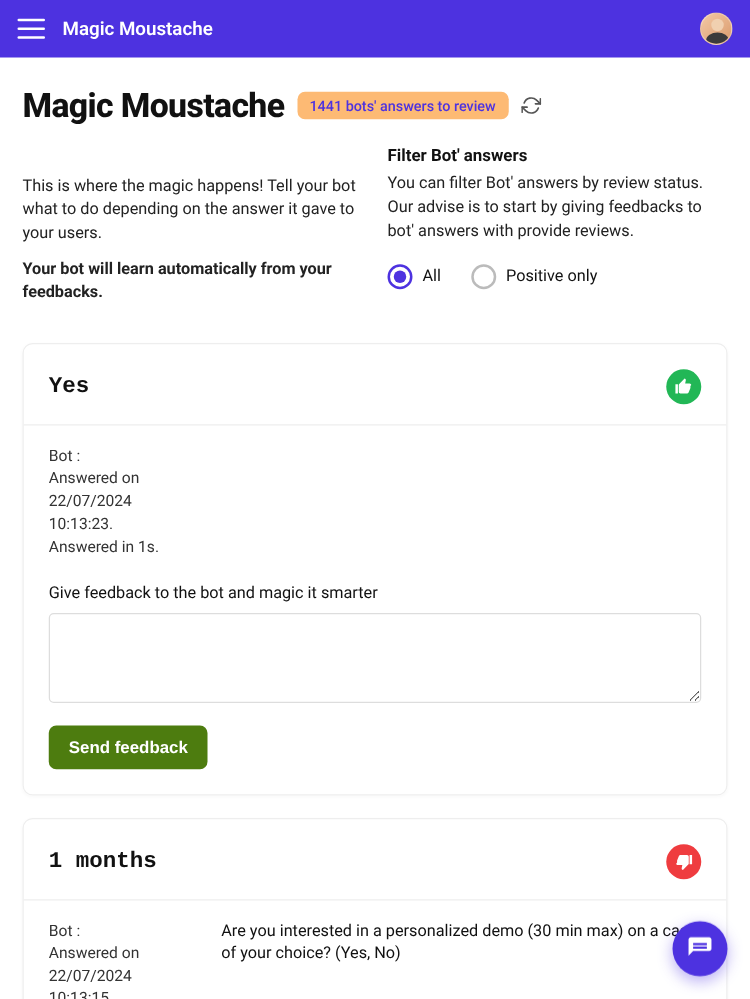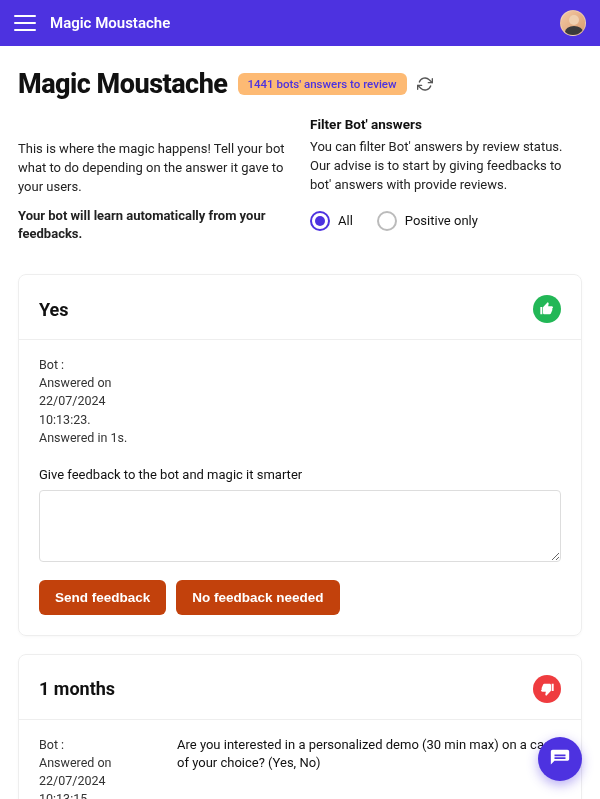--- a/index.html
+++ b/index.html
@@ -26,36 +26,36 @@
   .intro-right { flex: 1; }
   .filter-title { font-size: 13.5px; font-weight: 700; margin-bottom: 6px; }
   .filter-desc { font-size: 13px; line-height: 1.45; color: #222; margin-bottom: 16px; }
   .radio-row { display: flex; gap: 24px; align-items: flex-start; }
   .radio-item { display: flex; align-items: center; gap: 8px; cursor: pointer; }
   .radio { width: 20px; height: 20px; border-radius: 50%; border: 2px solid #bbb; position: relative; flex-shrink: 0; }
   .radio.checked { border-color: #4d32e0; }
   .radio.checked::after { content:""; position:absolute; top:3px; left:3px; width:10px; height:10px; border-radius:50%; background:#4d32e0; }
   .radio-label { font-size: 13px; line-height: 1.2; }
   .card { border: 1px solid #eee; border-radius: 8px; margin-bottom: 18px; box-shadow: 0 1px 3px rgba(0,0,0,0.03); }
-  .card-head { display: flex; justify-content: space-between; align-items: center; padding: 20px 20px 16px 20px; }
+  .card-head { display: flex; justify-content: space-between; align-items: center; padding: 20px 20px 16px 20px; font-family: Liberation Mono, monospace; }
   .card-title { font-size: 18px; font-weight: 700; }
   .thumb { width: 28px; height: 28px; border-radius: 50%; display: flex; align-items: center; justify-content: center; }
   .thumb.up { background: #22b756; }
   .thumb.down { background: #ef3c3f; }
   .thumb svg { fill: #fff; }
   .divider { height: 1px; background: #eee; }
   .card-body { display: flex; padding: 16px 20px 10px 20px; gap: 18px; }
   .meta { width: 120px; flex-shrink: 0; font-size: 12.5px; line-height: 1.45; color: #333; }
   .meta .bot-label { font-weight: 400; }
   .answer { flex: 1; font-size: 13px; line-height: 1.4; color: #111; }
   .feedback-sec { padding: 10px 20px 20px 20px; }
   .feedback-label { font-size: 13px; margin-bottom: 8px; }
   .textarea { width: 100%; height: 72px; border: 1px solid #ddd; border-radius: 4px; resize: vertical; padding: 8px; font-family: inherit; font-size: 13px; }
   .btn-row { display: flex; gap: 10px; margin-top: 14px; }
-  .btn { border: none; border-radius: 6px; padding: 10px 16px; font-size: 13.5px; font-weight: 600; cursor: pointer; background: #c2410c; color: #fff; }
+  .btn { border: none; border-radius: 6px; padding: 10px 16px; font-size: 13.5px; font-weight: 600; cursor: pointer; background: #4d7c0f; color: #fff; }
   .fab { position: fixed; bottom: 18px; right: 18px; width: 44px; height: 44px; border-radius: 50%; background: #4d32e0; box-shadow: 0 4px 12px rgba(77,50,224,0.4); display: flex; align-items: center; justify-content: center; cursor: pointer; }
   .fab svg { fill: #fff; }
 </style>
 </head>
 <body>
 
 <div class="topbar">
   <div class="topbar-left">
     <div class="hamburger">
       <span></span>
@@ -117,21 +117,20 @@
         <span class="bot-label">Bot :</span><br>
         <span>Answered on 22/07/2024 10:13:23.</span><br>
         <span>Answered in 1s.</span>
       </div>
     </div>
     <div class="feedback-sec">
       <div class="feedback-label">Give feedback to the bot and magic it smarter</div>
       <textarea class="textarea" style=""></textarea>
       <div class="btn-row">
         <button class="btn">Send feedback</button>
-        <button class="btn">No feedback needed</button>
       </div>
     </div>
   </div>
 
   <div class="card">
     <div class="card-head">
       <div class="card-title">1 months</div>
       <div class="thumb down">
         <svg viewBox="0 0 24 24" width="16" height="16">
             <path d="M22 4h-3v11h3V4zM3 14c0 1.1.9 2 2 2h5.3l-.8 3.8v.3c0 .4.2.8.4 1.1L11 22l6.4-6.6c.4-.3.6-.8.6-1.4V6c0-1.1-.9-2-2-2H8c-.8 0-1.5.5-1.8 1.2l-2.1 4.9c-.1.3-.1.6-.1.9v2z"></path>

